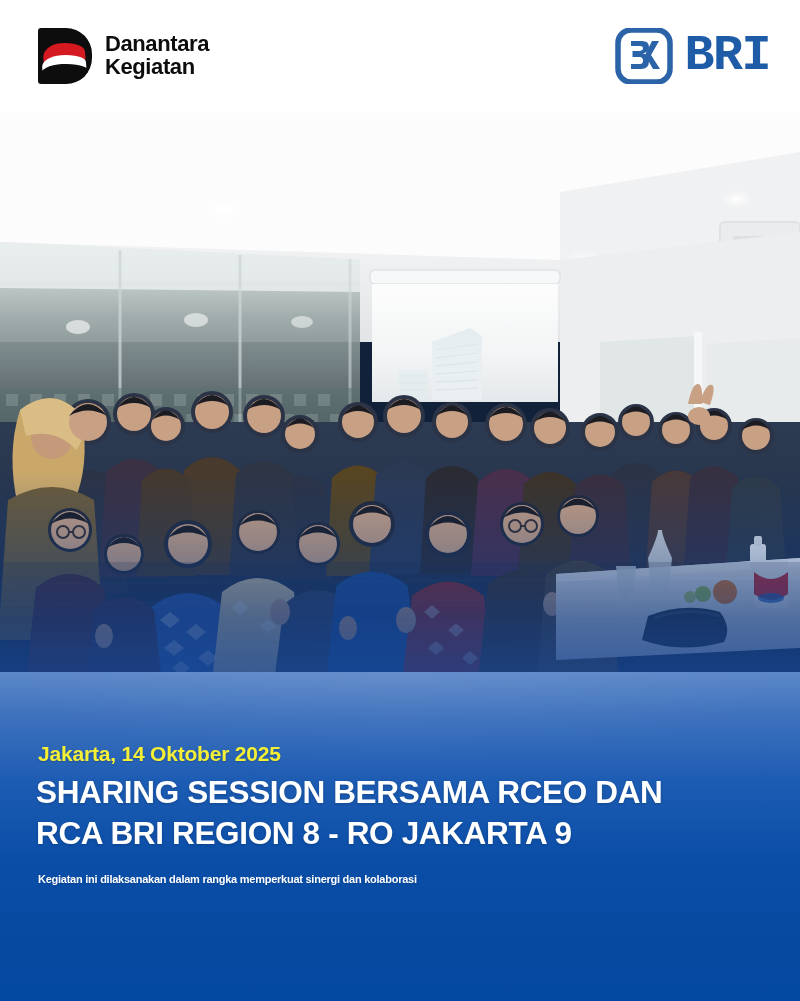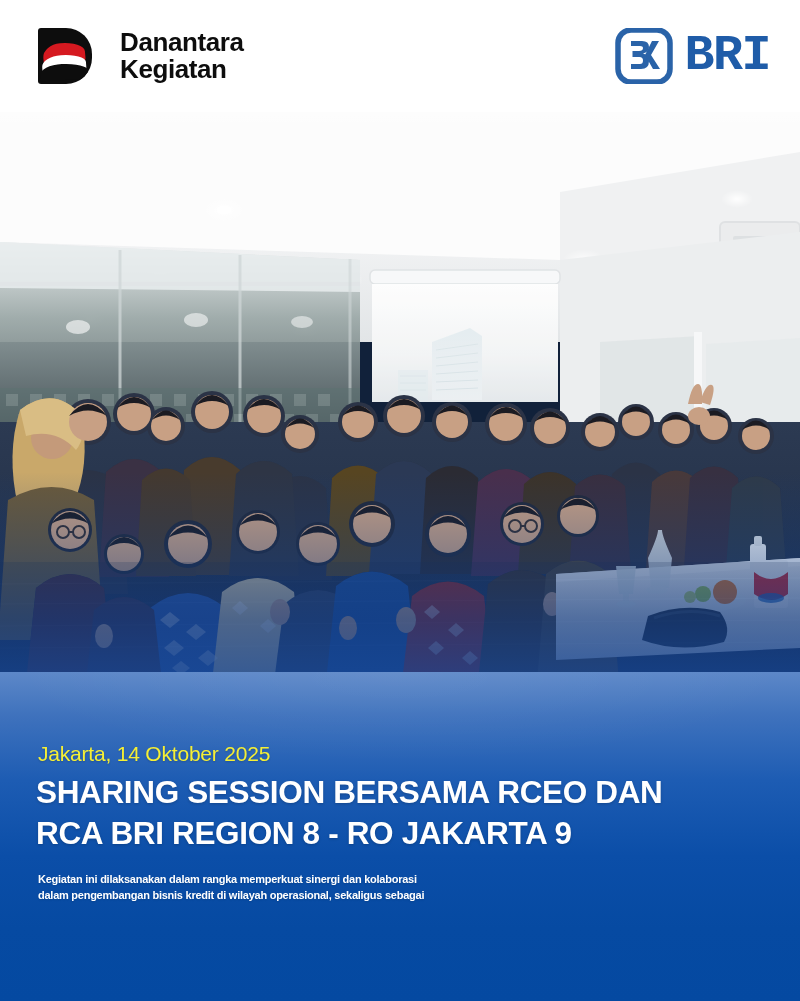--- a/index.html
+++ b/index.html
@@ -60,24 +60,23 @@
     position: absolute;
     left: 2px; top: 36px;
     width: 48px; height: 16px;
     background: #0d0d0d;
     border-radius: 60% 70% 6% 4% / 80% 62% 22% 14%;
     transform: rotate(-3deg);
   }
   .dan-text {
     color: #0d0d0d;
     font-weight: bold;
-    font-size: 26px;
+    font-size: 22px;
     line-height: 1.04;
     letter-spacing: -0.4px;
-    margin-left: 15px;
   }
 
   .logo-bri { display: flex; align-items: center; gap: 11px; font-family: Liberation Mono, monospace; }
   .bri-mark { flex: none; }
   .bri-text {
     color: #1f5ca8;
     font-weight: bold;
     font-size: 50px;
     letter-spacing: -1.5px;
     line-height: 1;
@@ -140,21 +139,21 @@
     background: radial-gradient(ellipse 520px 120px at 50% 0%,
       rgba(255,255,255,0.06) 0%, rgba(255,255,255,0) 75%);
     pointer-events: none;
   }
 
   .date-line {
     position: absolute;
     left: 38px; top: 742px;
     color: #f5ef35;
     font-size: 21px;
-    font-weight: normal;
+    font-weight: bold;
     letter-spacing: -0.2px;
     z-index: 30;
     text-shadow: 0 1px 2px rgba(0,0,0,0.18);
   }
 
   .headline {
     position: absolute;
     left: 36px; top: 772px;
     width: 730px;
     color: #ffffff;
@@ -593,16 +592,15 @@
 
   <div class="date-line">Jakarta, 14 Oktober 2025</div>
 
   <div class="headline">
     <span class="hl-line">SHARING SESSION BERSAMA RCEO DAN</span>
     <span class="hl-line">RCA BRI REGION 8 - RO JAKARTA 9</span>
   </div>
 
   <div class="body-copy">
     <span class="bc-line">Kegiatan ini dilaksanakan dalam rangka memperkuat sinergi dan kolaborasi</span>
-    <span class="bc-line">dalam pengembangan bisnis kredit di wilayah operasional, sekaligus sebagai</span>
   </div>
 
 </div>
 
 </body></html>

